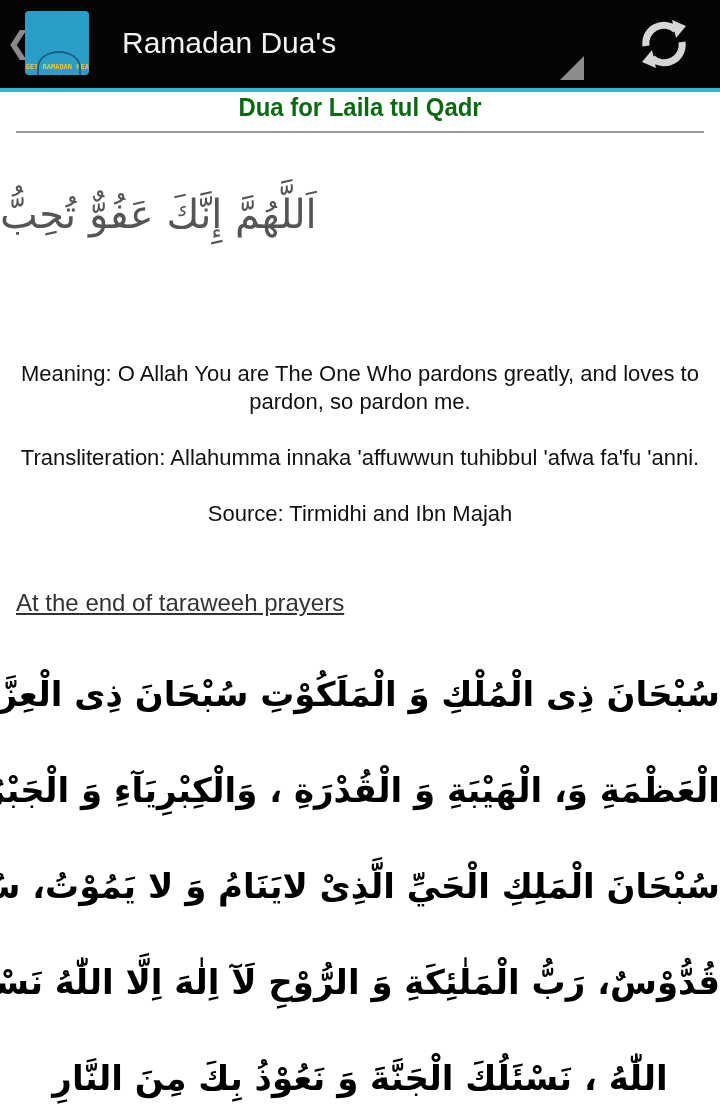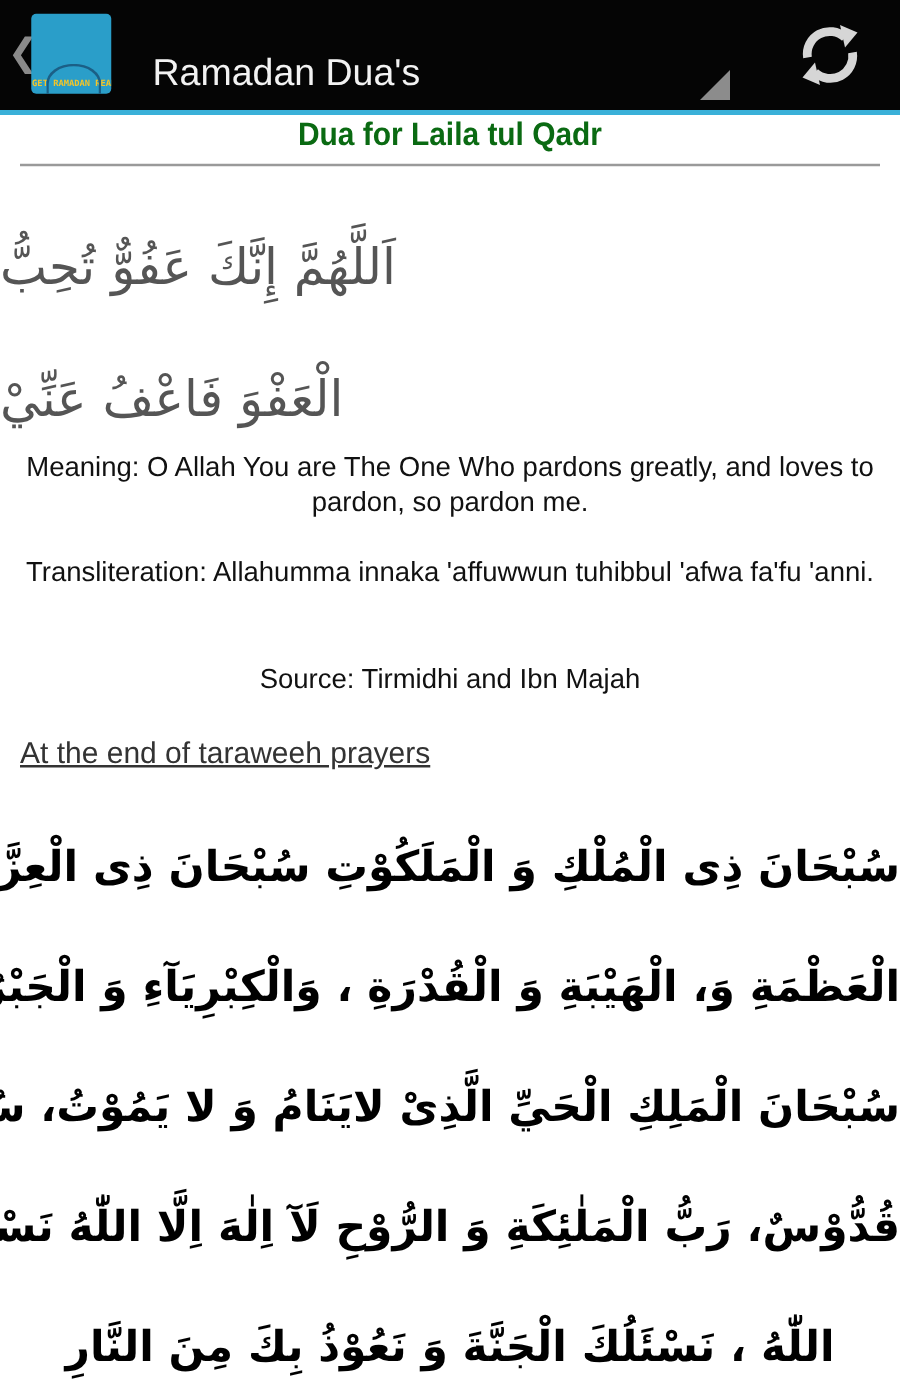--- a/index.html
+++ b/index.html
@@ -31,21 +31,21 @@
     color: #f3c52a; font-size: 7px; font-weight: bold; line-height: 9px;
     font-family: "DejaVu Sans Mono", monospace;
     margin-top: 32px;
   }
   .app-icon .dome {
     position: absolute; left: 12px; top: 40px; width: 40px; height: 30px;
     border: 2px solid #1b5f86; border-radius: 50% 50% 0 0; border-bottom: none;
   }
   .app-title {
     position: absolute; left: 122px; top: 24px; color: #f2f2f2;
-    font-size: 30px; line-height: 38px; margin-top: 16px;
+    font-size: 30px; line-height: 38px;
   }
   .overflow-corner {
     position: absolute; left: 560px; top: 56px; width: 0; height: 0;
     border-left: 24px solid transparent; border-bottom: 24px solid #8c8c8c;
   }
   .refresh-btn {
     position: absolute; left: 636px; top: 16px; width: 56px; height: 56px;
   }
   .section-title {
     position: absolute; left: 0; top: 90px; width: 720px; text-align: center;
@@ -61,21 +61,21 @@
     direction: rtl; color: #555; font-family: "DejaVu Serif", serif;
     font-size: 40px; line-height: 108px;
   }
   .dua1-arabic .line { display: block; height: 106px; }
   .text-block {
     position: absolute; left: 20px; width: 680px; text-align: center;
     font-size: 22px; line-height: 28px; color: #111;
   }
   .meaning { top: 360px; }
   .translit { top: 444px; }
-  .source { top: 500px; margin-top: 29px; }
+  .source { top: 500px; }
   .bold { font-weight: normal; }
   .subheading {
     position: absolute; left: 16px; top: 588px; color: #333;
     font-size: 24px; line-height: 30px; text-decoration: underline;
   }
   .dua2-arabic {
     position: absolute; left: 0; top: 646px; width: 720px; text-align: center;
     direction: rtl; color: #000; font-family: "DejaVu Sans", sans-serif;
     font-size: 34px; font-weight: bold;
   }
@@ -101,21 +101,20 @@
     </svg>
   </div>
   <div class="accent"></div>
 </div>
 
 <div class="section-title">Dua for Laila tul Qadr</div>
 <div class="divider"></div>
 
 <div class="dua1-arabic">
   <span class="line">اَللَّهُمَّ إِنَّكَ عَفُوٌّ تُحِبُّ</span>
-  <span class="line">الْعَفْوَ فَاعْفُ عَنِّيْ</span>
 </div>
 
 <div class="text-block meaning">Meaning: O Allah You are The One Who pardons greatly, and loves to pardon, so pardon me.</div>
 <div class="text-block translit"><span class="bold">Transliteration</span><span>: Allahumma innaka 'affuwwun tuhibbul 'afwa fa'fu 'anni.</span></div>
 <div class="text-block source">Source: Tirmidhi and Ibn Majah</div>
 
 <div class="subheading">At the end of taraweeh prayers</div>
 
 <div class="dua2-arabic">
   <span class="line">سُبْحَانَ ذِى الْمُلْكِ وَ الْمَلَكُوْتِ سُبْحَانَ ذِى الْعِزَّةِ وَ</span>

